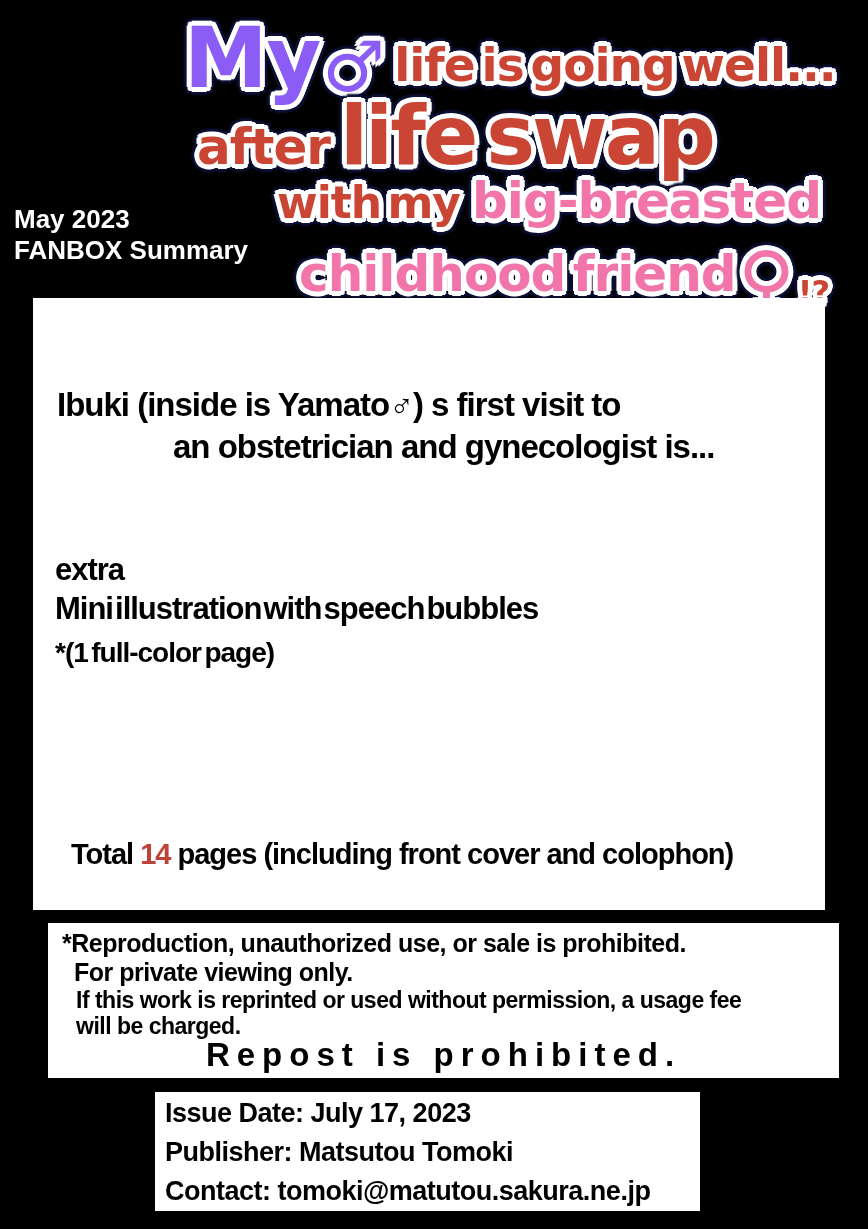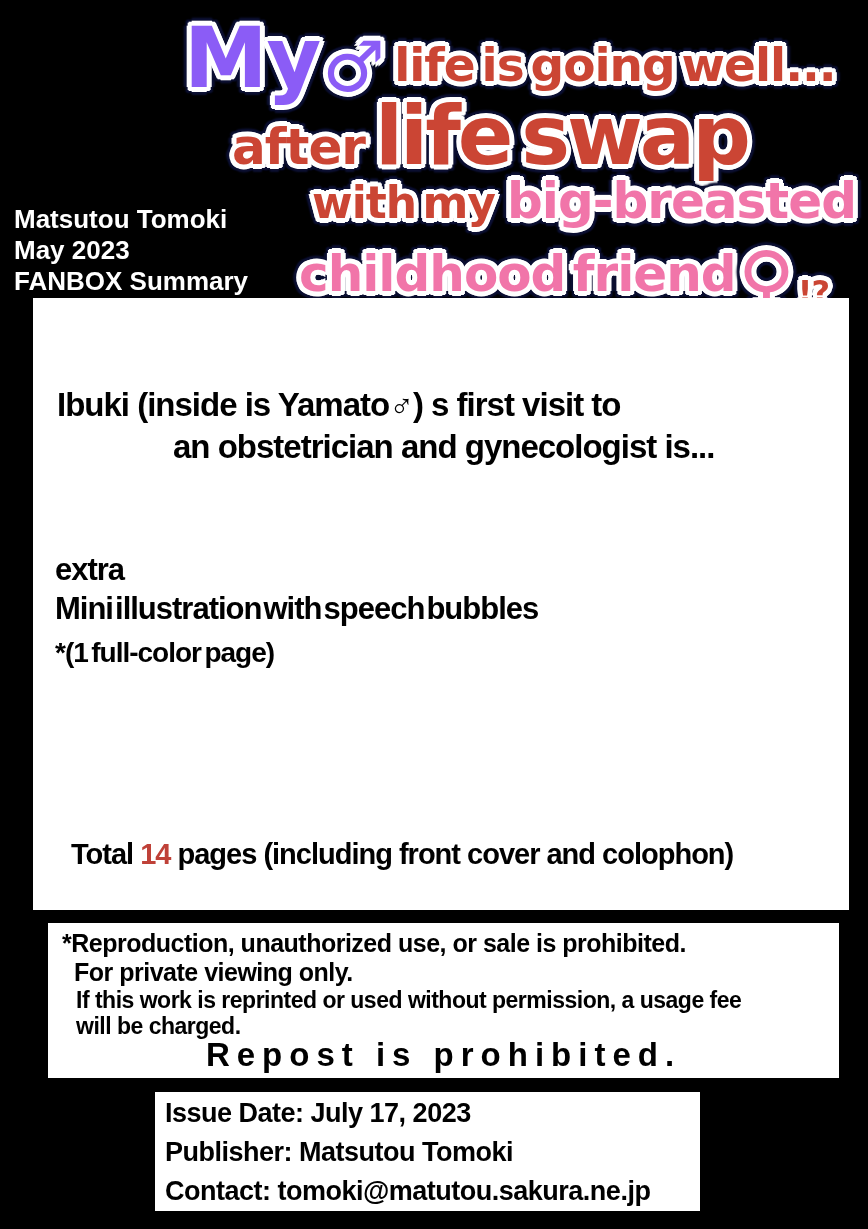--- a/index.html
+++ b/index.html
@@ -22,21 +22,21 @@
     text-shadow:
       5px 0 0 #fff,-5px 0 0 #fff,0 5px 0 #fff,0 -5px 0 #fff,
       4px 3px 0 #fff,-4px 3px 0 #fff,4px -3px 0 #fff,-4px -3px 0 #fff,
       3px 4px 0 #fff,-3px 4px 0 #fff,3px -4px 0 #fff,-3px -4px 0 #fff,
       2px 2px 0 #fff,-2px 2px 0 #fff,2px -2px 0 #fff,-2px -2px 0 #fff,
       8px 0 2px #0c1033,-8px 0 2px #0c1033,0 8px 2px #0c1033,0 -8px 2px #0c1033,
       6px 5px 2px #0c1033,-6px 5px 2px #0c1033,6px -5px 2px #0c1033,-6px -5px 2px #0c1033,
       5px 6px 2px #0c1033,-5px 6px 2px #0c1033,5px -6px 2px #0c1033,-5px -6px 2px #0c1033;
   }
   .c-blue{color:#8b5cf6;}
-  .c-red{color:#cb4534;margin-left:35px;}
+  .c-red{color:#cb4534;}
   .c-pink{color:#f175a9;}
   .t-line1{left:184px;top:16px;}
   .t-my{font-size:84px;}
   .t-male{font-size:70px;transform:translateY(4px);margin-left:2px;}
   .t-life{font-size:47px;margin-left:10px;transform:translateY(-6px);}
   .t-line2{left:197px;top:95px;}
   .t-after{font-size:50px;}
   .t-bodyswap{font-size:82px;margin-left:10px;letter-spacing:-3px;}
   .t-line3{left:277px;top:176px;}
   .t-withmy{font-size:44px;}
@@ -48,21 +48,21 @@
 
   
   .credit{
     position:absolute;left:14px;top:204px;
     color:#fff;font-weight:700;font-size:26px;line-height:31px;
     letter-spacing:0;
   }
 
   
   .panel{position:absolute;background:#fff;color:#000;}
-  .summary-panel{left:33px;top:298px;width:792px;height:612px;padding-left:24px;}
+  .summary-panel{left:33px;top:298px;width:792px;height:612px;}
   .summary-panel .abs{position:absolute;white-space:nowrap;}
   .h1{font-weight:700;font-size:33px;letter-spacing:-1px;}
   .h1a{left:24px;top:88px;}
   .h1b{left:140px;top:130px;}
   .note{font-weight:700;font-size:28px;letter-spacing:-1px;word-spacing:-0.12em;}
   .note1{left:22px;top:175px;}
   .extra{left:22px;top:254px;font-weight:700;font-size:31px;letter-spacing:-1px;}
   .extradesc{left:22px;top:293px;font-weight:700;font-size:31px;letter-spacing:-1px;word-spacing:-0.18em;}
   .note2{left:22px;top:339px;}
   .addendum{left:40px;top:509px;font-weight:600;font-size:24px;letter-spacing:-0.5px;}
@@ -107,21 +107,20 @@
     <span class="ol c-red t-withmy">with my</span>
     <span class="ol c-pink t-bigbreasted">big-breasted</span>
   </div>
   <div class="t-line t-line4">
     <span class="ol c-pink t-childhood">childhood friend</span>
     <span class="ol c-pink t-female">♀</span>
     <span class="ol c-red t-bang">!?</span>
   </div>
 
   <div class="credit">
-    <div>Matsutou Tomoki</div>
     <div>May 2023</div>
     <div>FANBOX Summary</div>
   </div>
 
   <div class="panel summary-panel">
     <div class="abs h1 h1a">Ibuki (inside is Yamato♂) s first visit to</div>
     <div class="abs h1 h1b">an obstetrician and gynecologist is...</div>
     <div class="abs extra">extra</div>
     <div class="abs extradesc">Mini illustration with speech bubbles</div>
     <div class="abs note note2">*(1 full-color page)</div>

